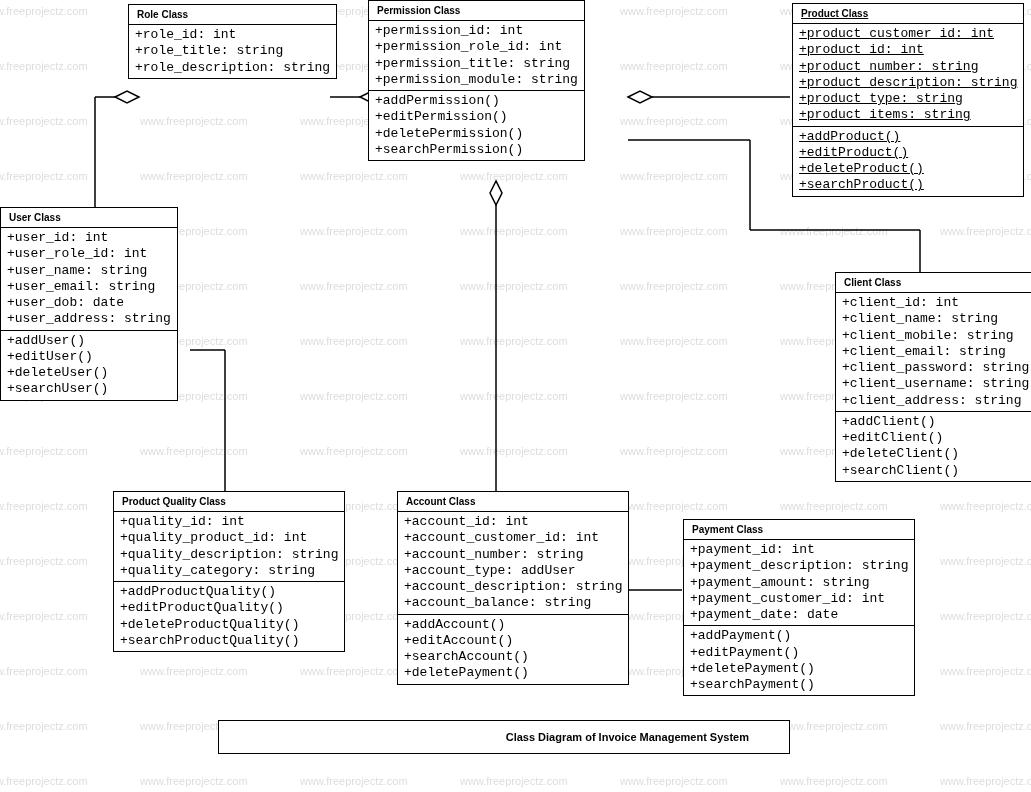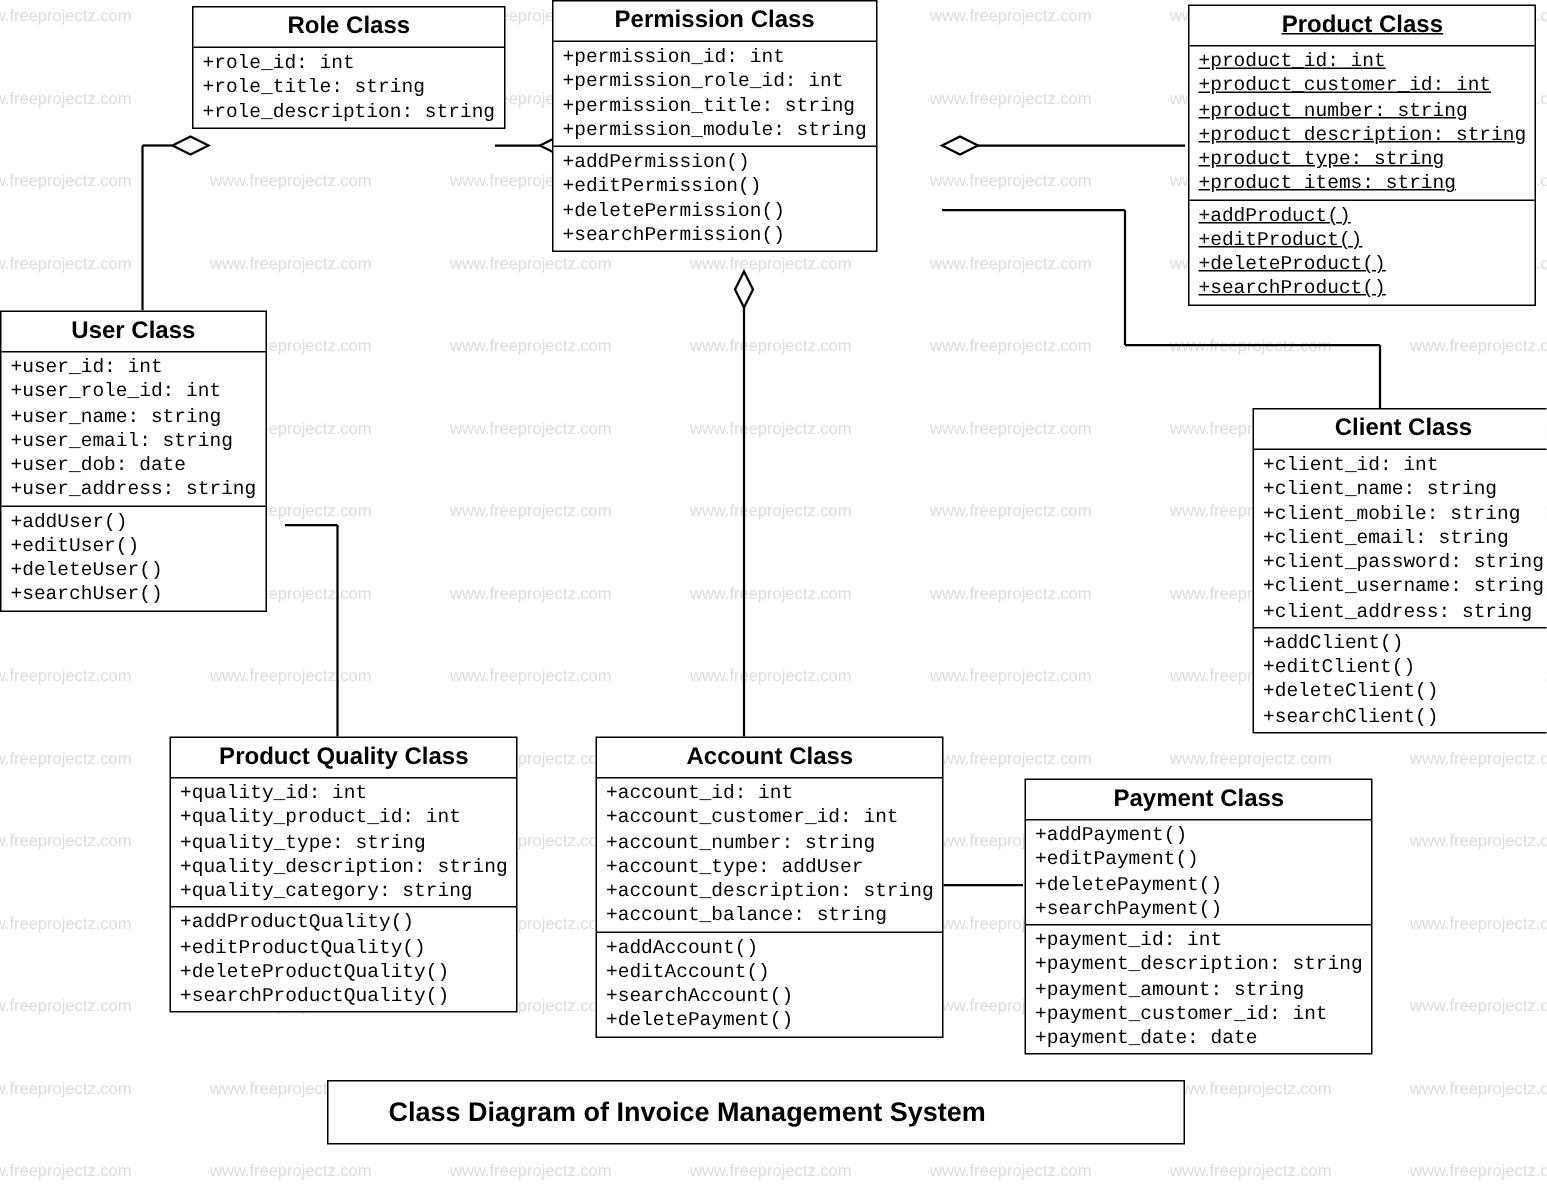--- a/index.html
+++ b/index.html
@@ -21,24 +21,24 @@
     z-index: 0;
   }
   .class-box {
     position: absolute;
     border: 1.5px solid #000;
     background: #fff;
     z-index: 2;
   }
   .class-title {
     font-weight: bold;
-    text-align: center;
+    text-align: left;
     padding: 4px 8px;
     border-bottom: 1.5px solid #000;
-    font-size: 16px;
+    font-size: 10px;
   }
   .class-section {
     border-bottom: 1.5px solid #000;
     padding: 2px 6px;
     font-family: "Courier New", monospace;
     font-size: 13px;
     line-height: 1.25;
   }
   .class-section:last-child {
     border-bottom: none;
@@ -53,22 +53,22 @@
     width: 1031px;
     height: 792px;
     z-index: 1;
     pointer-events: none;
   }
   .diagram-title-box {
     position: absolute;
     border: 1.5px solid #000;
     padding: 10px 40px;
     font-weight: bold;
-    text-align: left;
-    font-size: 18px;
+    text-align: right;
+    font-size: 11px;
     z-index: 2;
     background: #fff;
   }
 </style>
 </head>
 <body>
 
 <div class="watermark" style="left: -20px; top: 5px;">www.freeprojectz.com</div>
 <div class="watermark" style="left: 140px; top: 5px;">www.freeprojectz.com</div>
 <div class="watermark" style="left: 300px; top: 5px;">www.freeprojectz.com</div>
@@ -222,22 +222,22 @@
     <div>+addPermission()</div>
     <div>+editPermission()</div>
     <div>+deletePermission()</div>
     <div>+searchPermission()</div>
   </div>
 </div>
 
 <div class="class-box" style="left:792px; top:3px;text-decoration:underline;">
   <div class="class-title">Product Class</div>
   <div class="class-section">
+    <div>+product_customer_id: int</div>
     <div>+product_id: int</div>
-    <div>+product_customer_id: int</div>
     <div>+product_number: string</div>
     <div>+product_description: string</div>
     <div>+product_type: string</div>
     <div>+product_items: string</div>
   </div>
   <div class="class-section">
     <div>+addProduct()</div>
     <div>+editProduct()</div>
     <div>+deleteProduct()</div>
     <div>+searchProduct()</div>
@@ -279,21 +279,20 @@
     <div>+deleteClient()</div>
     <div>+searchClient()</div>
   </div>
 </div>
 
 <div class="class-box" style="left:113px; top:491px;">
   <div class="class-title">Product Quality Class</div>
   <div class="class-section">
     <div>+quality_id: int</div>
     <div>+quality_product_id: int</div>
-    <div>+quality_type: string</div>
     <div>+quality_description: string</div>
     <div>+quality_category: string</div>
   </div>
   <div class="class-section">
     <div>+addProductQuality()</div>
     <div>+editProductQuality()</div>
     <div>+deleteProductQuality()</div>
     <div>+searchProductQuality()</div>
   </div>
 </div>
@@ -312,27 +311,27 @@
     <div>+addAccount()</div>
     <div>+editAccount()</div>
     <div>+searchAccount()</div>
     <div>+deletePayment()</div>
   </div>
 </div>
 
 <div class="class-box" style="left:683px; top:519px;">
   <div class="class-title">Payment Class</div>
   <div class="class-section">
-    <div>+addPayment()</div>
-    <div>+editPayment()</div>
-    <div>+deletePayment()</div>
-    <div>+searchPayment()</div>
-  </div>
-  <div class="class-section">
     <div>+payment_id: int</div>
     <div>+payment_description: string</div>
     <div>+payment_amount: string</div>
     <div>+payment_customer_id: int</div>
     <div>+payment_date: date</div>
   </div>
+  <div class="class-section">
+    <div>+addPayment()</div>
+    <div>+editPayment()</div>
+    <div>+deletePayment()</div>
+    <div>+searchPayment()</div>
+  </div>
 </div>
 
 <div class="diagram-title-box" style="left:218px; top:720px; width:490px;">Class Diagram of Invoice Management System</div>
 
 </body></html>

